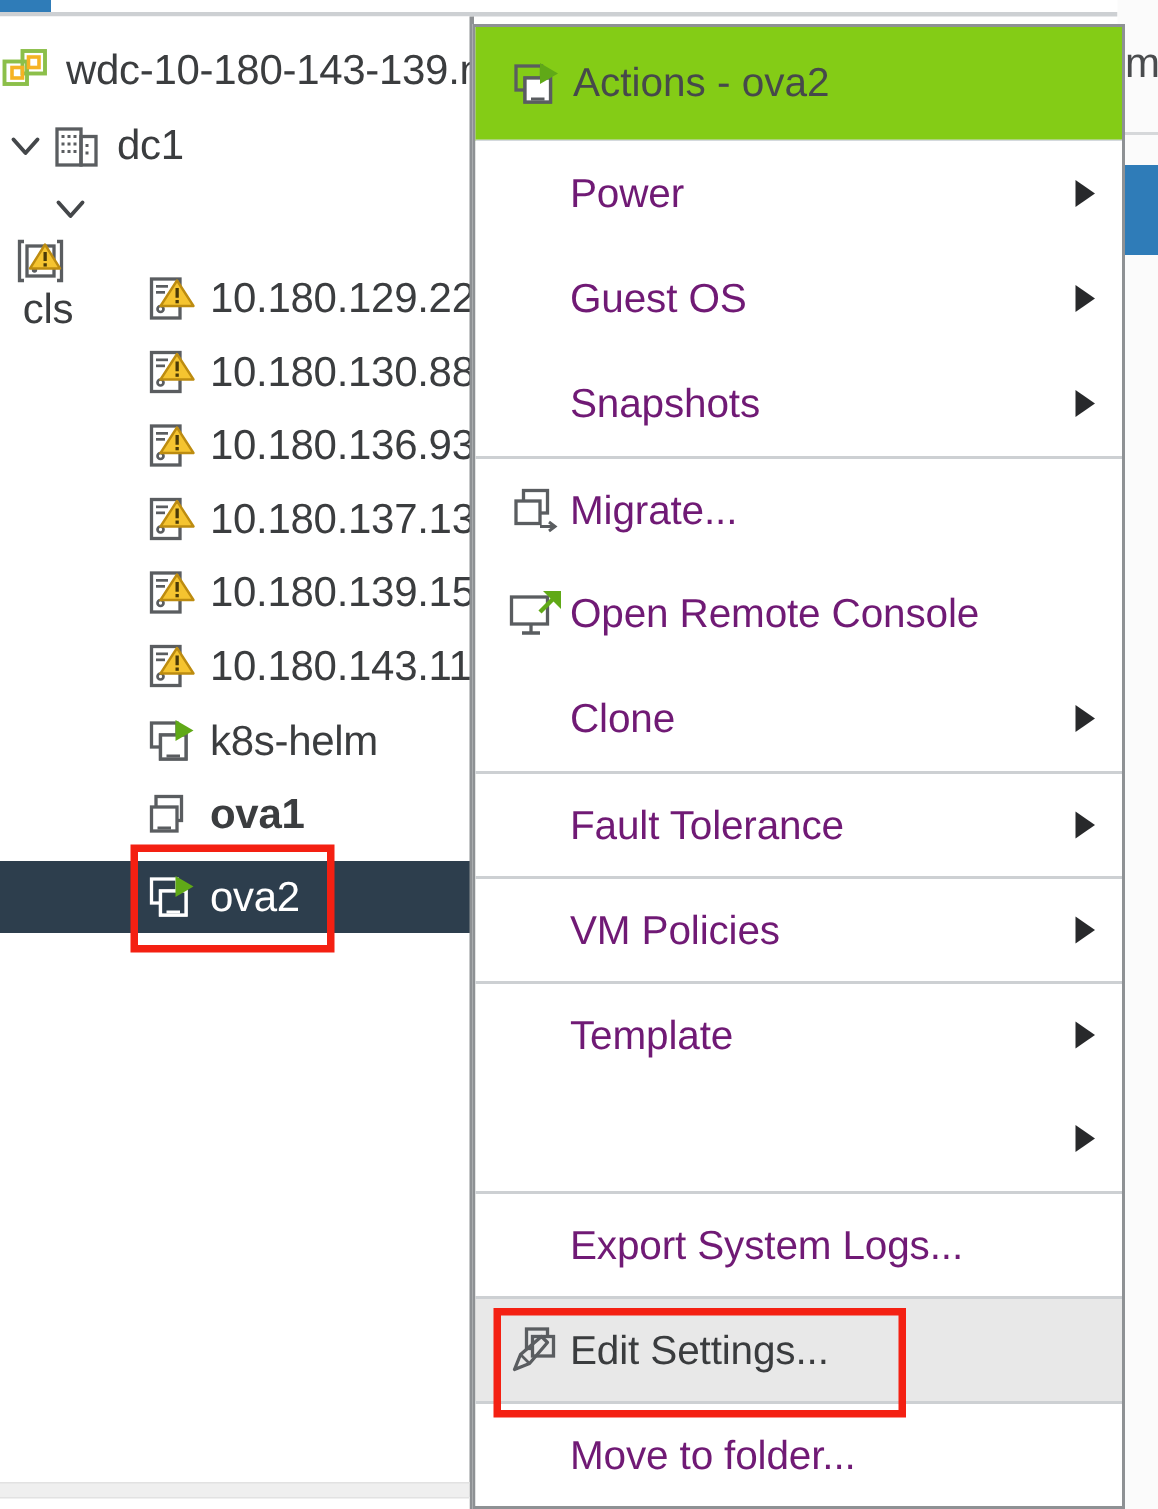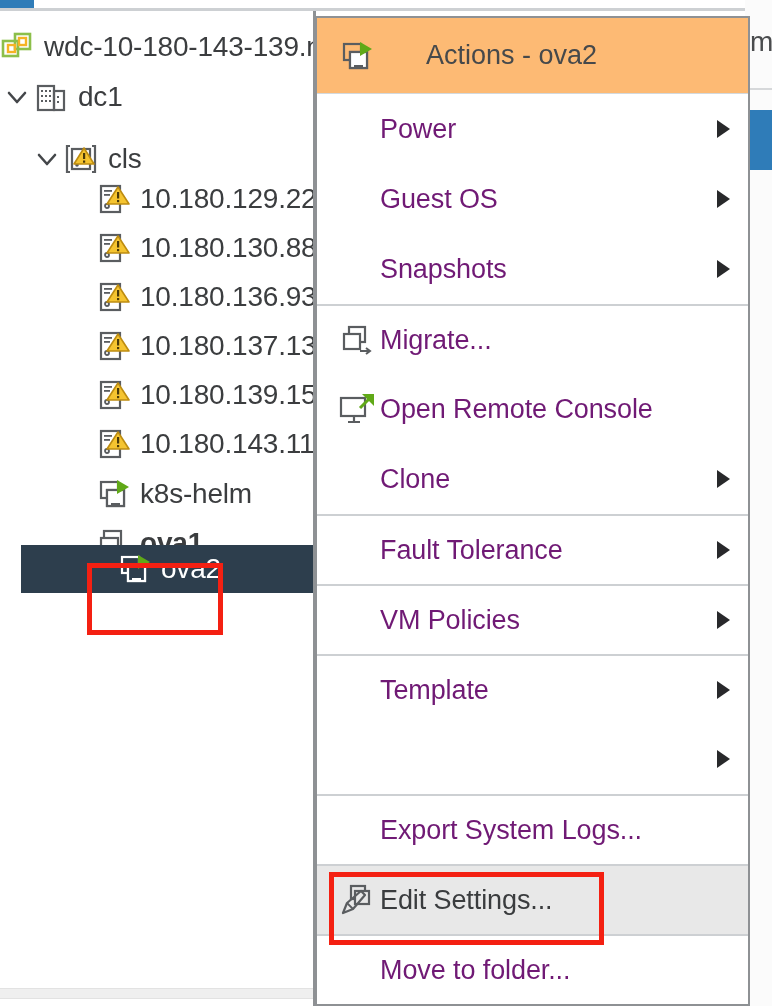--- a/index.html
+++ b/index.html
@@ -129,26 +129,25 @@
     position: absolute;
     left: 315px; top: 16px;
     width: 435px;
     background: #ffffff;
     border: 2px solid #8e9194;
     border-top: 2px solid #8e9194;
     box-sizing: border-box;
   }
   .menu-header {
     height: 76px;
-    background: #fdba74;
+    background: #84cc16;
     border-bottom: 1px solid #d4d9dd;
     display: flex;
     align-items: center;
     box-sizing: border-box;
-    gap: 44px;
   }
   .menu-header .mi-icon {
     width: 46px; flex: 0 0 46px;
     margin-left: 17px;
     display: flex; align-items: center; justify-content: center;
   }
   .menu-header .mi-label {
     font-size: 27px;
     color: #46494b;
     margin-left: 2px;
@@ -240,21 +239,21 @@
               <rect x="6" y="20" width="2" height="2"></rect>
               <rect x="10" y="20" width="2" height="2"></rect>
               <rect x="14" y="20" width="2" height="2"></rect>
               <rect x="22" y="16" width="2" height="2"></rect>
               <rect x="22" y="21" width="2" height="2"></rect>
             </g>
           </svg>
         </span>
         <span class="tlabel">dc1</span>
       </div>
-      <div class="tree-row" style="top: 124px;">
+      <div class="tree-row" style="top: 111px; flex-direction: column;">
         <span class="caret" style="margin-left:30px">
           <svg width="26" height="26" viewBox="0 0 26 26">
             <path d="M5 9 L13 18 L21 9" fill="none" stroke="#44474a" stroke-width="2.6" stroke-linecap="round" stroke-linejoin="round"></path>
           </svg>
         </span>
         <span class="ticon">
           <svg width="36" height="34" viewBox="0 0 36 34">
             <path d="M6 4 H3 V30 H6" fill="none" stroke="#5a5d60" stroke-width="2.2"></path>
             <path d="M28 4 H31 V30 H28" fill="none" stroke="#5a5d60" stroke-width="2.2"></path>
             <rect x="8" y="7" width="18" height="20" fill="none" stroke="#5a5d60" stroke-width="2.2"></rect>
@@ -373,21 +372,21 @@
         <span style="display:inline-block;width:96px"></span>
         <span class="ticon">
           <svg width="34" height="34" viewBox="0 0 34 34">
             <rect x="7" y="5" width="17" height="16" fill="none" stroke="#5a5d60" stroke-width="2.2"></rect>
             <rect x="4" y="12" width="17" height="16" fill="#ffffff" stroke="#5a5d60" stroke-width="2.2"></rect>
             <rect x="8" y="25" width="9" height="2" fill="#5a5d60"></rect>
           </svg>
         </span>
         <span class="tlabel">ova1</span>
       </div>
-      <div class="tree-row selected" style="top: 534px; margin-left: 21px;">
+      <div class="tree-row selected" style="top: 563px;">
         <span style="display:inline-block;width:96px"></span>
         <span class="ticon">
           <svg width="34" height="34" viewBox="0 0 34 34">
             <rect x="4" y="5" width="17" height="16" fill="none" stroke="#ffffff" stroke-width="2.2"></rect>
             <rect x="10" y="13" width="17" height="16" fill="none" stroke="#ffffff" stroke-width="2.2"></rect>
             <rect x="10" y="13" width="17" height="16" fill="#2d3e4d" stroke="#ffffff" stroke-width="2.2"></rect>
             <rect x="14" y="26" width="9" height="2" fill="#ffffff"></rect>
             <path d="M20 3 L32 10 L20 17 Z" fill="#60a917"></path>
           </svg>
         </span>

